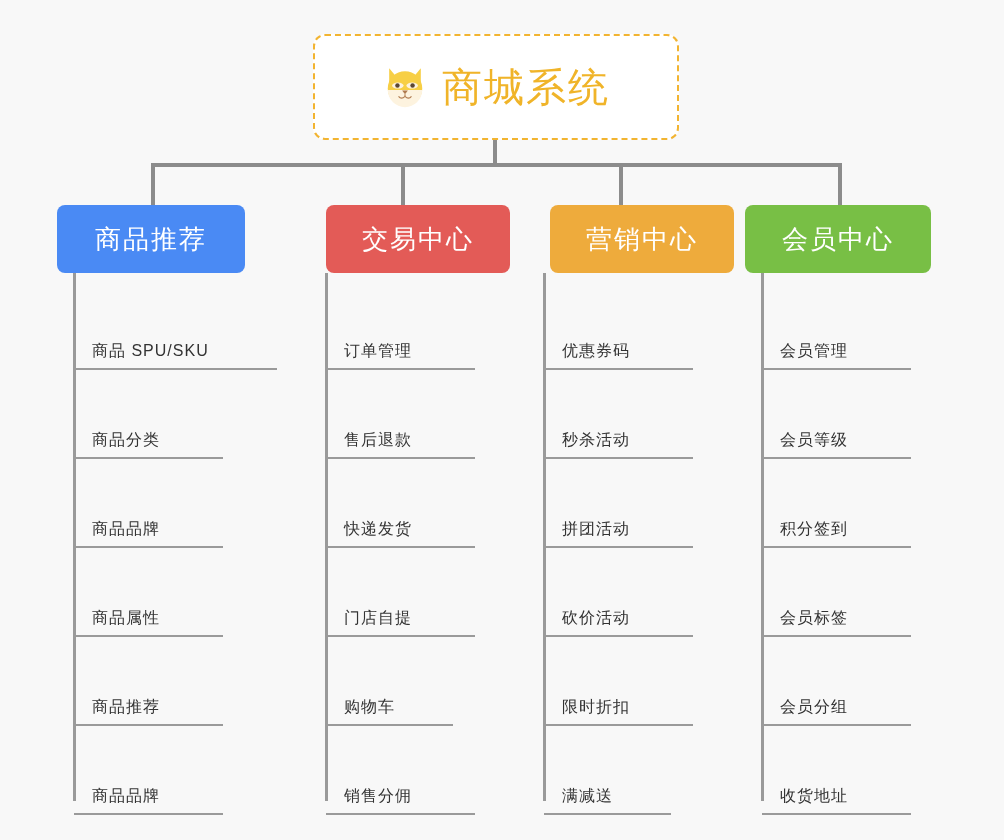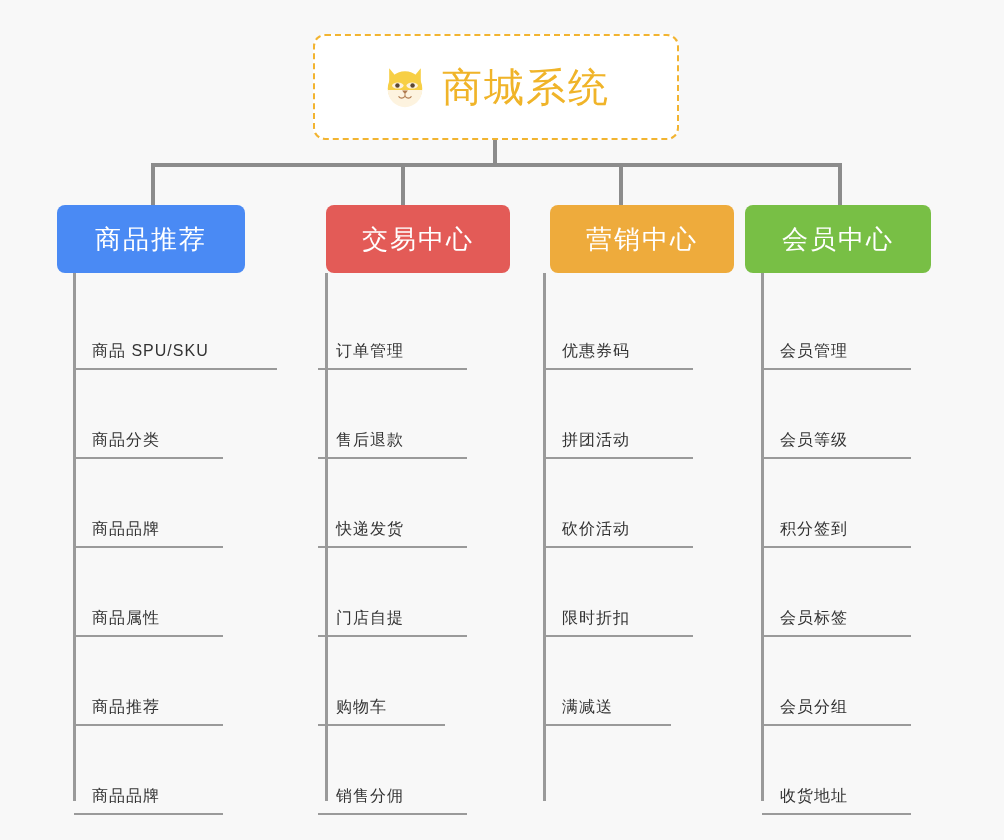--- a/index.html
+++ b/index.html
@@ -179,21 +179,21 @@
       <span class="leaf-underline" style="width:149px;"></span>
     </div>
   </div>
 
   <div class="column" style="left:326px; width:184px;">
     <div class="cat-box" style="width:184px; background:#e35b57;">
       <span>交易中心</span>
     </div>
   </div>
   <div class="trunk" style="left:325px; height:528px;"></div>
-  <div class="leaf-list" style="left:300px; width:215px;">
+  <div class="leaf-list" style="left:308px; width:215px;">
     <div class="leaf-item">
       <span class="leaf-label">订单管理</span>
       <span class="leaf-underline" style="width:149px;"></span>
     </div>
     <div class="leaf-item">
       <span class="leaf-label">售后退款</span>
       <span class="leaf-underline" style="width:149px;"></span>
     </div>
     <div class="leaf-item">
       <span class="leaf-label">快递发货</span>
@@ -218,20 +218,24 @@
       <span>营销中心</span>
     </div>
   </div>
   <div class="trunk" style="left:543px; height:528px;"></div>
   <div class="leaf-list" style="left:526px; width:215px;">
     <div class="leaf-item">
       <span class="leaf-label">优惠券码</span>
       <span class="leaf-underline" style="width:149px;"></span>
     </div>
     <div class="leaf-item">
+      <span class="leaf-label">秒杀活动</span>
+      <span class="leaf-underline" style="width:149px;"></span>
+    </div>
+    <div class="leaf-item">
       <span class="leaf-label">拼团活动</span>
       <span class="leaf-underline" style="width:149px;"></span>
     </div>
     <div class="leaf-item">
       <span class="leaf-label">砍价活动</span>
       <span class="leaf-underline" style="width:149px;"></span>
     </div>
     <div class="leaf-item">
       <span class="leaf-label">限时折扣</span>
       <span class="leaf-underline" style="width:149px;"></span>

